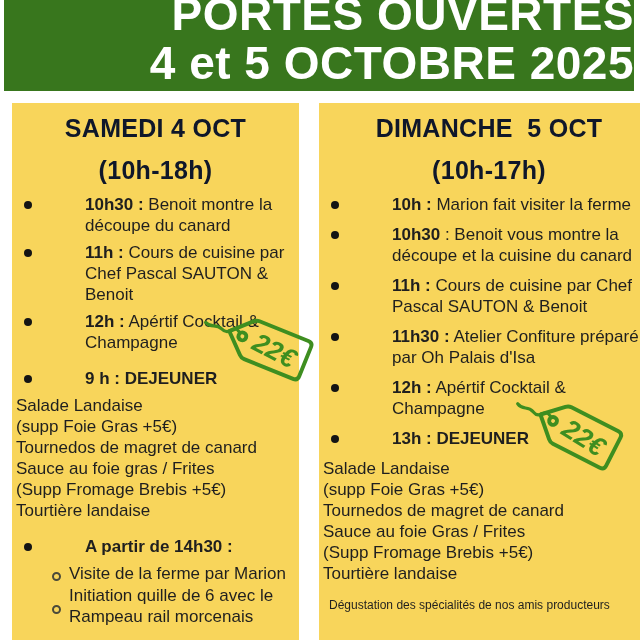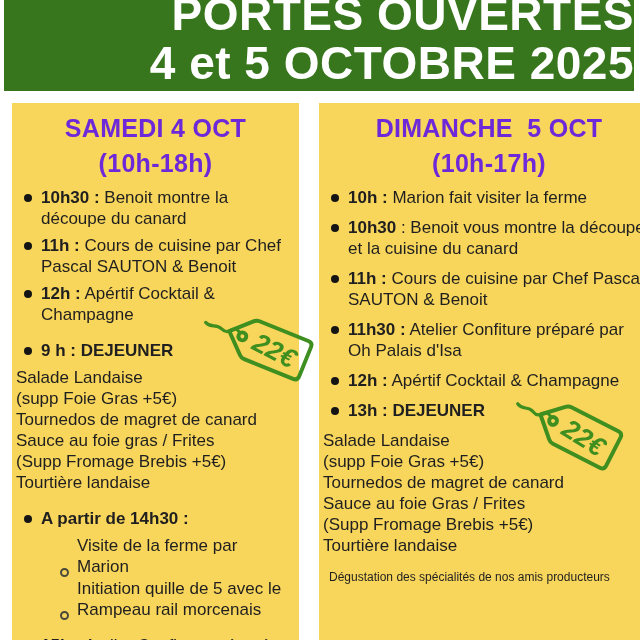--- a/index.html
+++ b/index.html
@@ -20,34 +20,34 @@
   .l2 { margin-top:3px;padding-left:12px; }
   
   .card {
     position:absolute; top:103px; height:537px; background:#f8d55b;
     color:#1f1f1f; overflow:hidden;
   }
   .card-left  { left:12px;  width:287px; }
   .card-right { left:319px; width:340px; }
   .card-title, .card-hours {
     margin:0; text-align:center; font-size:25px; line-height:29px;
-    font-weight:700; color:#6d28d9; letter-spacing:0.3px;
+    font-weight:700; color:#0f172a; letter-spacing:0.3px;
   }
   .card-title { margin-top:11px; }
-  .card-hours { margin-top:6px;text-align:center; }
+  .card-hours { margin-top:13px;text-align:center; }
   .blocks { margin-top:9px; font-size:17px; line-height:21px; }
-  .row { display:flex; align-items:flex-start; padding:0 8px 0 12px; margin-bottom:6px; }
+  .row { display:flex; align-items:flex-start; padding:0 8px 0 12px; margin-bottom:6px;gap:44px; }
   .card-right .row { margin-bottom:9px; }
   .dot {
     flex:none; width:8px; height:8px; border-radius:50%; background:#141414;
     margin:7px 9px 0 0;
   }
   .lead { font-weight:700; }
   .gap { margin-top:15px; }
-  .subrow { display:flex; align-items:flex-end; padding:0 6px 0 40px; margin-bottom:1px;margin-left:8px; }
+  .subrow { display:flex; align-items:center; padding:0 6px 0 40px; margin-bottom:1px; }
   .ring {
     flex:none; width:9px; height:9px; border-radius:50%;
     border:2px solid #4a4a3a; box-sizing:border-box; margin:6px 8px 0 0;
   }
   .menu { text-align:left; margin:0 4px 8px 4px; }
   .para { text-align:justify; margin:10px 10px 0; font-size:12px; line-height:22px; }
   
   .price-tag { position:absolute; overflow:visible; }
   .tag-left  { left:200px; top:314px; transform:rotate(22deg); }
   .tag-right { left:510px; top:400px; transform:rotate(27deg); }
@@ -97,21 +97,21 @@
         <div class="row gap">
           <span class="dot"></span>
           <div class="content"><span class="lead">A partir de 14h30 :</span></div>
         </div>
         <div class="subrow">
           <span class="ring"></span>
           <div class="content">Visite de la ferme par Marion</div>
         </div>
         <div class="subrow">
           <span class="ring"></span>
-          <div class="content">Initiation quille de 5 avec le Rampeau rail morcenais</div>
+          <div class="content">Initiation quille de 6 avec le Rampeau rail morcenais</div>
         </div>
         <div class="row gap">
           <span class="dot"></span>
           <div class="content"><span class="lead">15h :</span><span class="rest"> Atelier Confiture préparé par Oh Palais d'Isa</span></div>
         </div>
       </div>
   </section>
 
   <section class="card card-right">
     <h2 class="card-title">DIMANCHE&nbsp; 5 OCT</h2>

